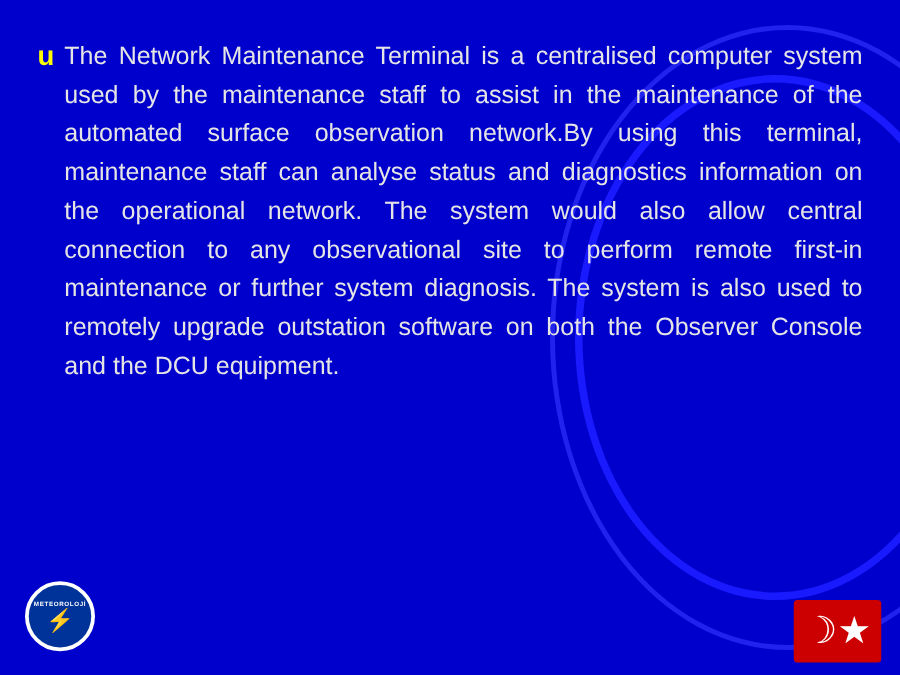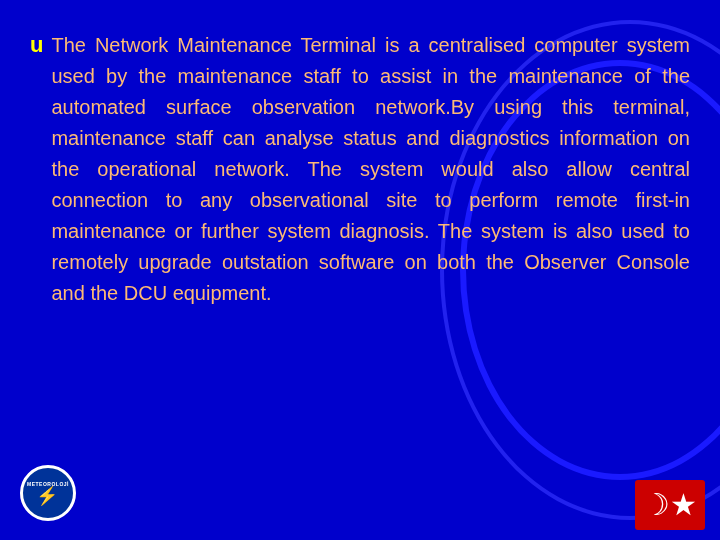--- a/index.html
+++ b/index.html
@@ -59,21 +59,21 @@
     .bullet {
       color: #ffff00;
       font-size: 22px;
       font-weight: bold;
       margin-right: 8px;
       margin-top: 2px;
       flex-shrink: 0;
     }
 
     .main-text {
-      color: #fdba74;
+      color: #e5e5e5;
       font-size: 20px;
       line-height: 1.55;
       text-align: justify;
       flex: 1;
     }
 
     
     .logo-area {
       position: absolute;
       bottom: 15px;

